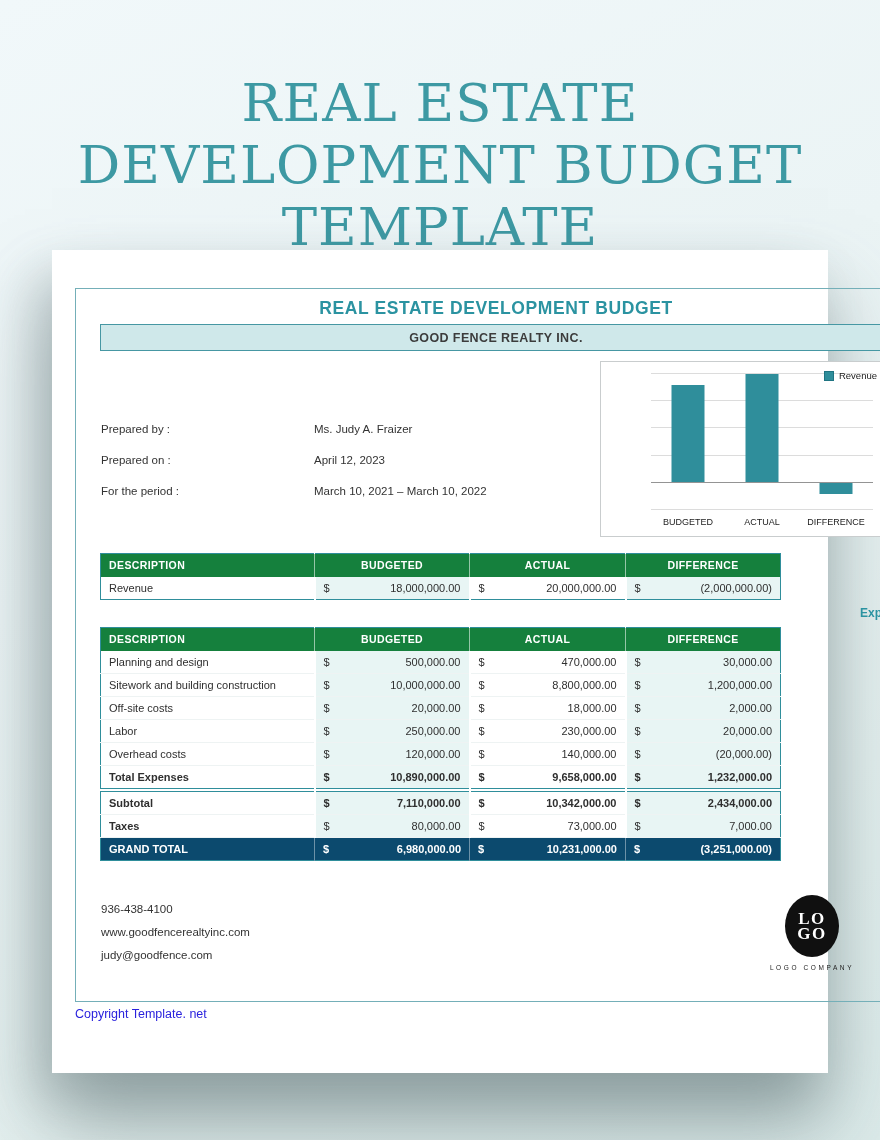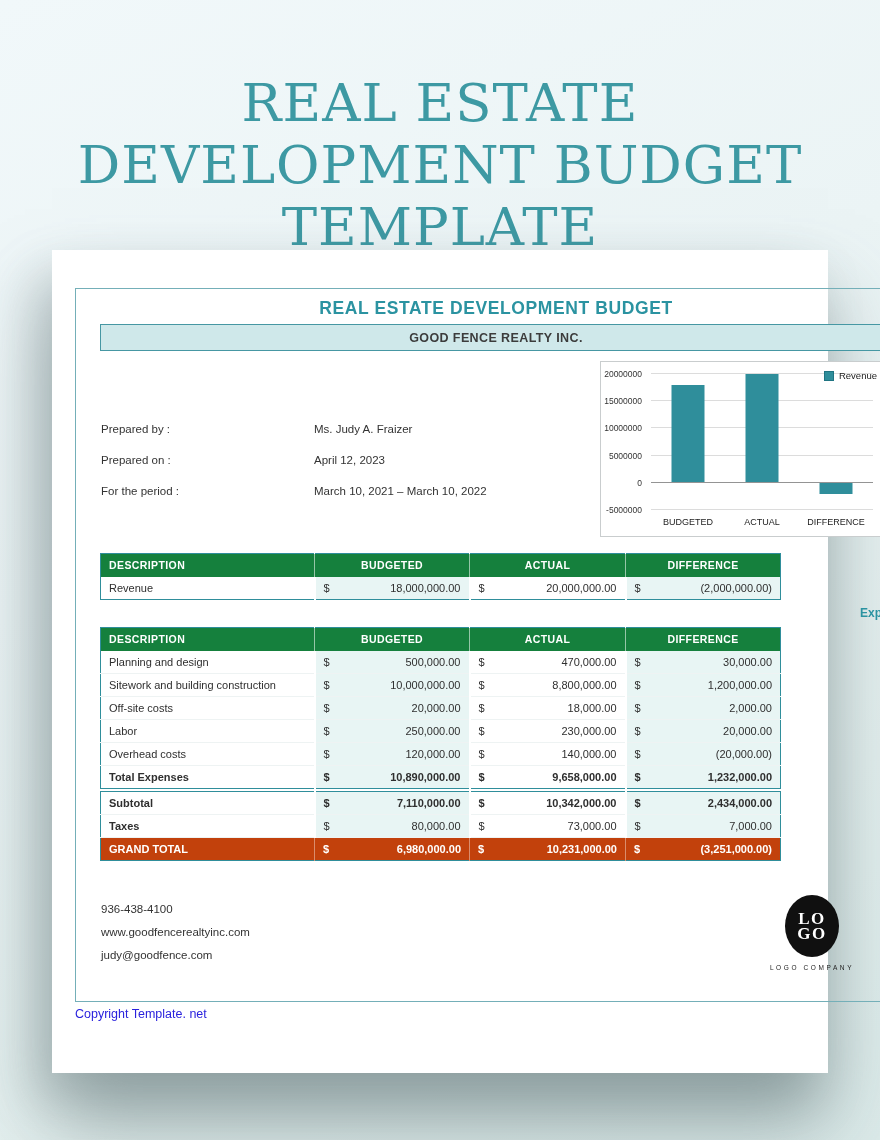--- a/index.html
+++ b/index.html
@@ -60,21 +60,21 @@
   .tbl th.desc { text-align:left; padding-left:8px; }
   .tbl td { height:23px; }
   .tbl tr + tr td { border-top:1px solid #eef3f3; }
   td.desc { padding-left:8px; background:#fff; }
   td.m { border-left:2px solid #fff; }
   td.tint { background:#e8f5f4; }
   td.plain { background:#fff; }
   .money { display:flex; justify-content:space-between; padding:0 8px; }
   tr.bold td, tr.bold .money { font-weight:bold; }
   tr.bold-label td.desc { font-weight:bold; }
-  tr.grand td { background:#c2410c; color:#fff; font-weight:bold; border-top:1px solid #31909d; }
+  tr.grand td { background:#0c4a6e; color:#fff; font-weight:bold; border-top:1px solid #31909d; }
   tr.grand td.m { border-left:1px solid rgba(255,255,255,.4); }
   .tbl1 { top:264px; } .tbl2 { top:338px; } .tbl3 { top:502px; }
   .expenses-label { position:absolute; top:317px; left:0; width:100%; text-align:right;
     color:#2b93a1; font-weight:bold; font-size:12px; }
   
   .contacts { position:absolute; left:25px; top:614px; font-size:11.5px; color:#333; }
   .contact-line { height:23px; }
   .logo-wrap { position:absolute; top:606px; right:54px; width:100px; text-align:center; }
   .logo-ellipse { width:54px; height:62px; background:#101010; border-radius:50%; margin:0 auto;
     color:#fff; font-family:"Liberation Serif",serif; font-weight:bold;
@@ -109,28 +109,20 @@
         <span class="meta-label">For the period :</span>
         <span class="meta-value">March 10, 2021 – March 10, 2022</span>
       </div>
     </div>
 
     <div class="chart-box">
       <div class="chart-legend">
         <span class="legend-swatch" style="background: rgb(47, 142, 155);"></span>
         <span>Revenue</span>
       </div>
-      <div class="chart-ylabels">
-          <div class="ylab" style="bottom: 100%;">20000000</div>
-          <div class="ylab" style="bottom: 80%;">15000000</div>
-          <div class="ylab" style="bottom: 60%;">10000000</div>
-          <div class="ylab" style="bottom: 40%;">5000000</div>
-          <div class="ylab" style="bottom: 20%;">0</div>
-          <div class="ylab" style="bottom: 0%;">-5000000</div>
-        </div>
       <div class="chart-plot">
           <div class="gridline" style="bottom: 100%;"></div>
           <div class="gridline" style="bottom: 80%;"></div>
           <div class="gridline" style="bottom: 60%;"></div>
           <div class="gridline" style="bottom: 40%;"></div>
           <div class="gridline zero" style="bottom: 20%;"></div>
           <div class="gridline" style="bottom: 0%;"></div>
           <div class="bar" style="background: rgb(47, 142, 155); left: 16.6667%; bottom: 20%; height: 72%;"></div>
           <div class="bar" style="background: rgb(47, 142, 155); left: 50%; bottom: 20%; height: 80%;"></div>
           <div class="bar" style="background: rgb(47, 142, 155); left: 83.3333%; bottom: 12%; height: 8%;"></div>

